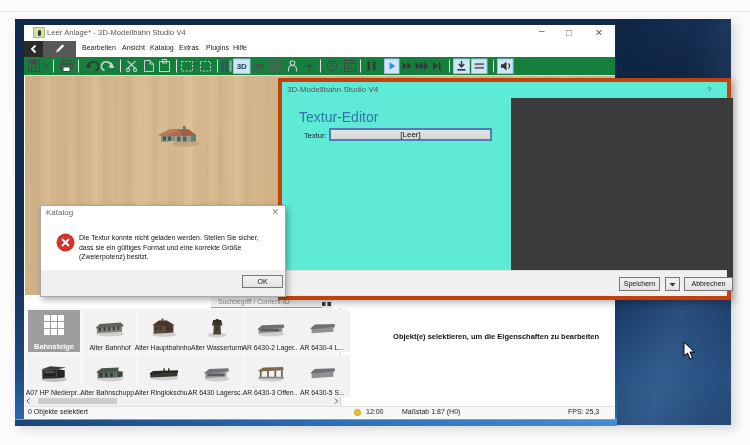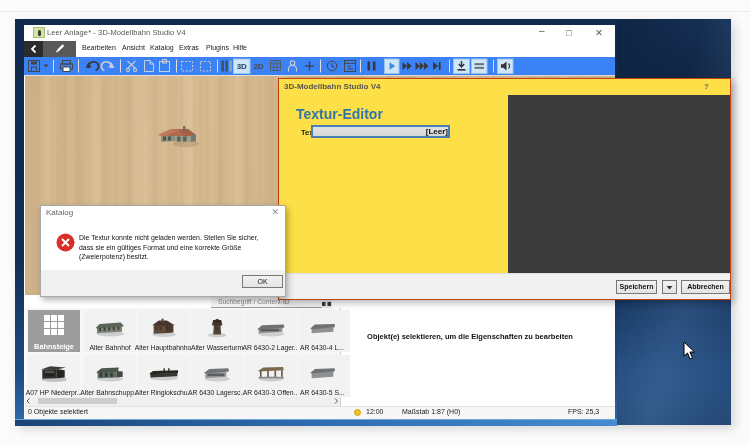--- a/index.html
+++ b/index.html
@@ -22,21 +22,21 @@
     border-top:1px solid #6ea4d8;box-sizing:border-box;}
   .wincontent{position:absolute;left:24px;top:25px;width:591px;height:394px;background:#fff;}
   .appicon{position:absolute;left:33px;top:27px;width:12px;height:11px;background:#d4e3a5;border:1px solid #a9bd7c;box-sizing:border-box;}
   .appicon:before{content:"";position:absolute;left:3.5px;top:1.5px;width:3px;height:6px;background:#3a3b2c;border-radius:1.5px;}
   .title{position:absolute;left:47px;top:28px;font-size:7.5px;color:#555;letter-spacing:.1px;}
   .caption{position:absolute;top:27px;font-size:10px;color:#5a5a5a;}
   .backbtn{position:absolute;left:24px;top:41px;width:19px;height:16px;background:#2b2b2b;color:#fff;}
   .pencilbtn{position:absolute;left:43px;top:41px;width:33px;height:16px;background:#585858;}
   .mi{position:absolute;top:44px;font-size:7px;color:#1a1a1a;}
   
-  .toolbar{position:absolute;left:24px;top:57px;width:591px;height:18px;background:#3b82f6;border-bottom:1px solid #e4e0d8;box-sizing:content-box;}
+  .toolbar{position:absolute;left:24px;top:57px;width:591px;height:18px;background:#15803d;border-bottom:1px solid #e4e0d8;box-sizing:content-box;}
   
   .wood{position:absolute;left:25px;top:76px;width:590px;height:219px;
     background:
       repeating-linear-gradient(90deg,rgba(125,90,50,0) 0px,rgba(125,90,50,.07) 8px,rgba(125,90,50,.02) 14px,rgba(255,242,220,.10) 24px,rgba(125,90,50,.05) 34px,rgba(125,90,50,0) 47px),
       repeating-linear-gradient(90deg,rgba(110,75,40,.05) 0px,rgba(110,75,40,0) 3px,rgba(110,75,40,0) 11px,rgba(110,75,40,.04) 13px),
       linear-gradient(100deg,#d2b48a,#d8bc93 25%,#d3b689 50%,#dabe96 75%,#d2b488);}
   
   .cathdr{position:absolute;left:25px;top:295px;width:186px;height:13px;background:#3b3b3b;color:#eee;}
   .searchbox{position:absolute;left:211px;top:295px;width:111px;height:13px;background:#f2f2f2;border-bottom:1px solid #9a9a9a;box-sizing:border-box;}
   .pins{position:absolute;left:322px;top:295px;width:10px;height:13px;background:#e8e8e8;}
@@ -46,21 +46,21 @@
   .hscroll{position:absolute;left:25px;top:396px;width:315px;height:10px;background:#f0f0f0;}
   .hthumb{position:absolute;left:38px;top:398px;width:79px;height:6px;background:#cdcdcd;}
   .statusbar{position:absolute;left:25px;top:406px;width:590px;height:13px;background:#f7f7f7;border-top:1px solid #e2e2e2;box-sizing:border-box;}
   .st{position:absolute;top:408px;font-size:7px;color:#1a1a1a;}
   
   .tile{position:absolute;width:52px;height:42px;background:#f2f2f2;}
   .tlabel{position:absolute;left:-7px;right:-7px;bottom:1px;text-align:center;font-size:6.8px;color:#1a1a1a;white-space:nowrap;}
   .tsel{background:#9d9d9d;}
   .tsel .tlabel{color:#fff;font-weight:bold;font-size:7.4px;}
   
-  .dlg{position:absolute;left:278px;top:78px;width:453px;height:222px;background:#fde047;border:1px solid #c2410c;box-sizing:border-box;box-shadow:3px 3px 7px rgba(0,0,0,.28);font-weight:bold;}
+  .dlg{position:absolute;left:278px;top:78px;width:453px;height:222px;background:#5eead4;border:4px solid #c2410c;box-sizing:border-box;box-shadow:3px 3px 7px rgba(0,0,0,.28);}
   .dlgfoot{position:absolute;left:0px;bottom:0px;width:100%;height:26px;background:#f0f0f0;border-top:1px solid #dfdfdf;box-sizing:border-box;}
   .btn{position:absolute;font-size:7px;color:#111;background:linear-gradient(180deg,#f2f2f2,#e3e3e3);border:1px solid #777;box-sizing:border-box;text-align:center;}
   .preview{position:absolute;left:229px;top:16px;width:222px;height:179px;background:#3b3b3b;}
   
   .err{position:absolute;left:40px;top:205px;width:246px;height:92px;background:#fff;border:1px solid #a8a8a8;box-sizing:border-box;box-shadow:2px 3px 6px rgba(0,0,0,.3);}
   .errfoot{position:absolute;left:0;bottom:0;width:100%;height:26px;background:#f0f0f0;}
 </style>
 </head>
 <body>
 <div class="page">
@@ -199,21 +199,21 @@
       <span style="position:absolute;left:7px;top:3px;font-size:6.7px;color:#888;white-space:nowrap;">Suchbegriff / Content-ID</span>
     </div>
   <div class="pins">
     <svg width="10" height="13">
         <rect x="0" y="6" width="3.5" height="4" fill="#3a3a3a"></rect>
         <rect x="5.5" y="6" width="3.5" height="4" fill="#3a3a3a"></rect>
       </svg>
   </div>
   <div class="catbody"></div>
   <div class="propbody">
-      <div style="position:absolute;left:0;right:14px;top:24px;text-align:center;font-size:7.5px;font-weight:bold;color:#111;">Objekt(e) selektieren, um die Eigenschaften zu bearbeiten</div>
+      <div style="position:absolute;left:0;right:14px;top:24px;text-align:right;font-size:7.5px;font-weight:bold;color:#111;">Objekt(e) selektieren, um die Eigenschaften zu bearbeiten</div>
     </div>
   <div class="hscroll">
     <svg width="315" height="10" style="position:absolute;left:0;top:0;">
       <path d="M4.5 2.5 l-2.5 2.5 2.5 2.5" stroke="#555" stroke-width="1" fill="none"></path>
       <path d="M310 2.5 l2.5 2.5 -2.5 2.5" stroke="#555" stroke-width="1" fill="none"></path>
     </svg>
   </div>
   <div class="hthumb"></div>
   <div class="statusbar"></div>
   <div class="st" style="left:28px;">0 Objekte selektiert</div>
@@ -373,21 +373,21 @@
     </g>
       </svg>
     <div class="tlabel" style="text-align:left;left:2px;">AR 6430-5 S...</div>
   </div>
 
   <div class="dlg" id="dlg">
     <div style="position:absolute;left:5px;top:3px;font-size:8px;color:#555;">3D-Modellbahn Studio V4</div>
     <div style="position:absolute;left:425px;top:3px;font-size:8px;color:#666;">?</div>
     <div style="position:absolute;left:17px;top:27px;font-size:14px;color:#2f75a9;">Textur-Editor</div>
     <div style="position:absolute;left:22px;top:49px;font-size:7.5px;color:#1a1a1a;">Textur:</div>
-    <div style="position:absolute;left:32px;top:46px;width:139px;height:13px;background:linear-gradient(180deg,#e3e3e3,#d6d6d6);border:2px solid #4a80b8;box-sizing:border-box;text-align:right;font-size:8px;color:#111;line-height:10px;">[Leer]</div>
+    <div style="position:absolute;left:47px;top:46px;width:163px;height:13px;background:linear-gradient(180deg,#e3e3e3,#d6d6d6);border:2px solid #4a80b8;box-sizing:border-box;text-align:center;font-size:8px;color:#111;line-height:10px;">[Leer]</div>
     <div class="preview"></div>
     <div class="dlgfoot">
       <div class="btn" style="left:337px;top:6px;width:41px;height:14px;line-height:12px;">Speichern</div>
       <div class="btn" style="left:383px;top:6px;width:15px;height:14px;"><svg width="13" height="12">
             <path d="M3.5 5 L9.5 5 L6.5 8.5 Z" fill="#333"></path>
           </svg></div>
       <div class="btn" style="left:402px;top:6px;width:49px;height:14px;line-height:12px;">Abbrechen</div>
     </div>
   </div>
   <div class="err" id="err">

